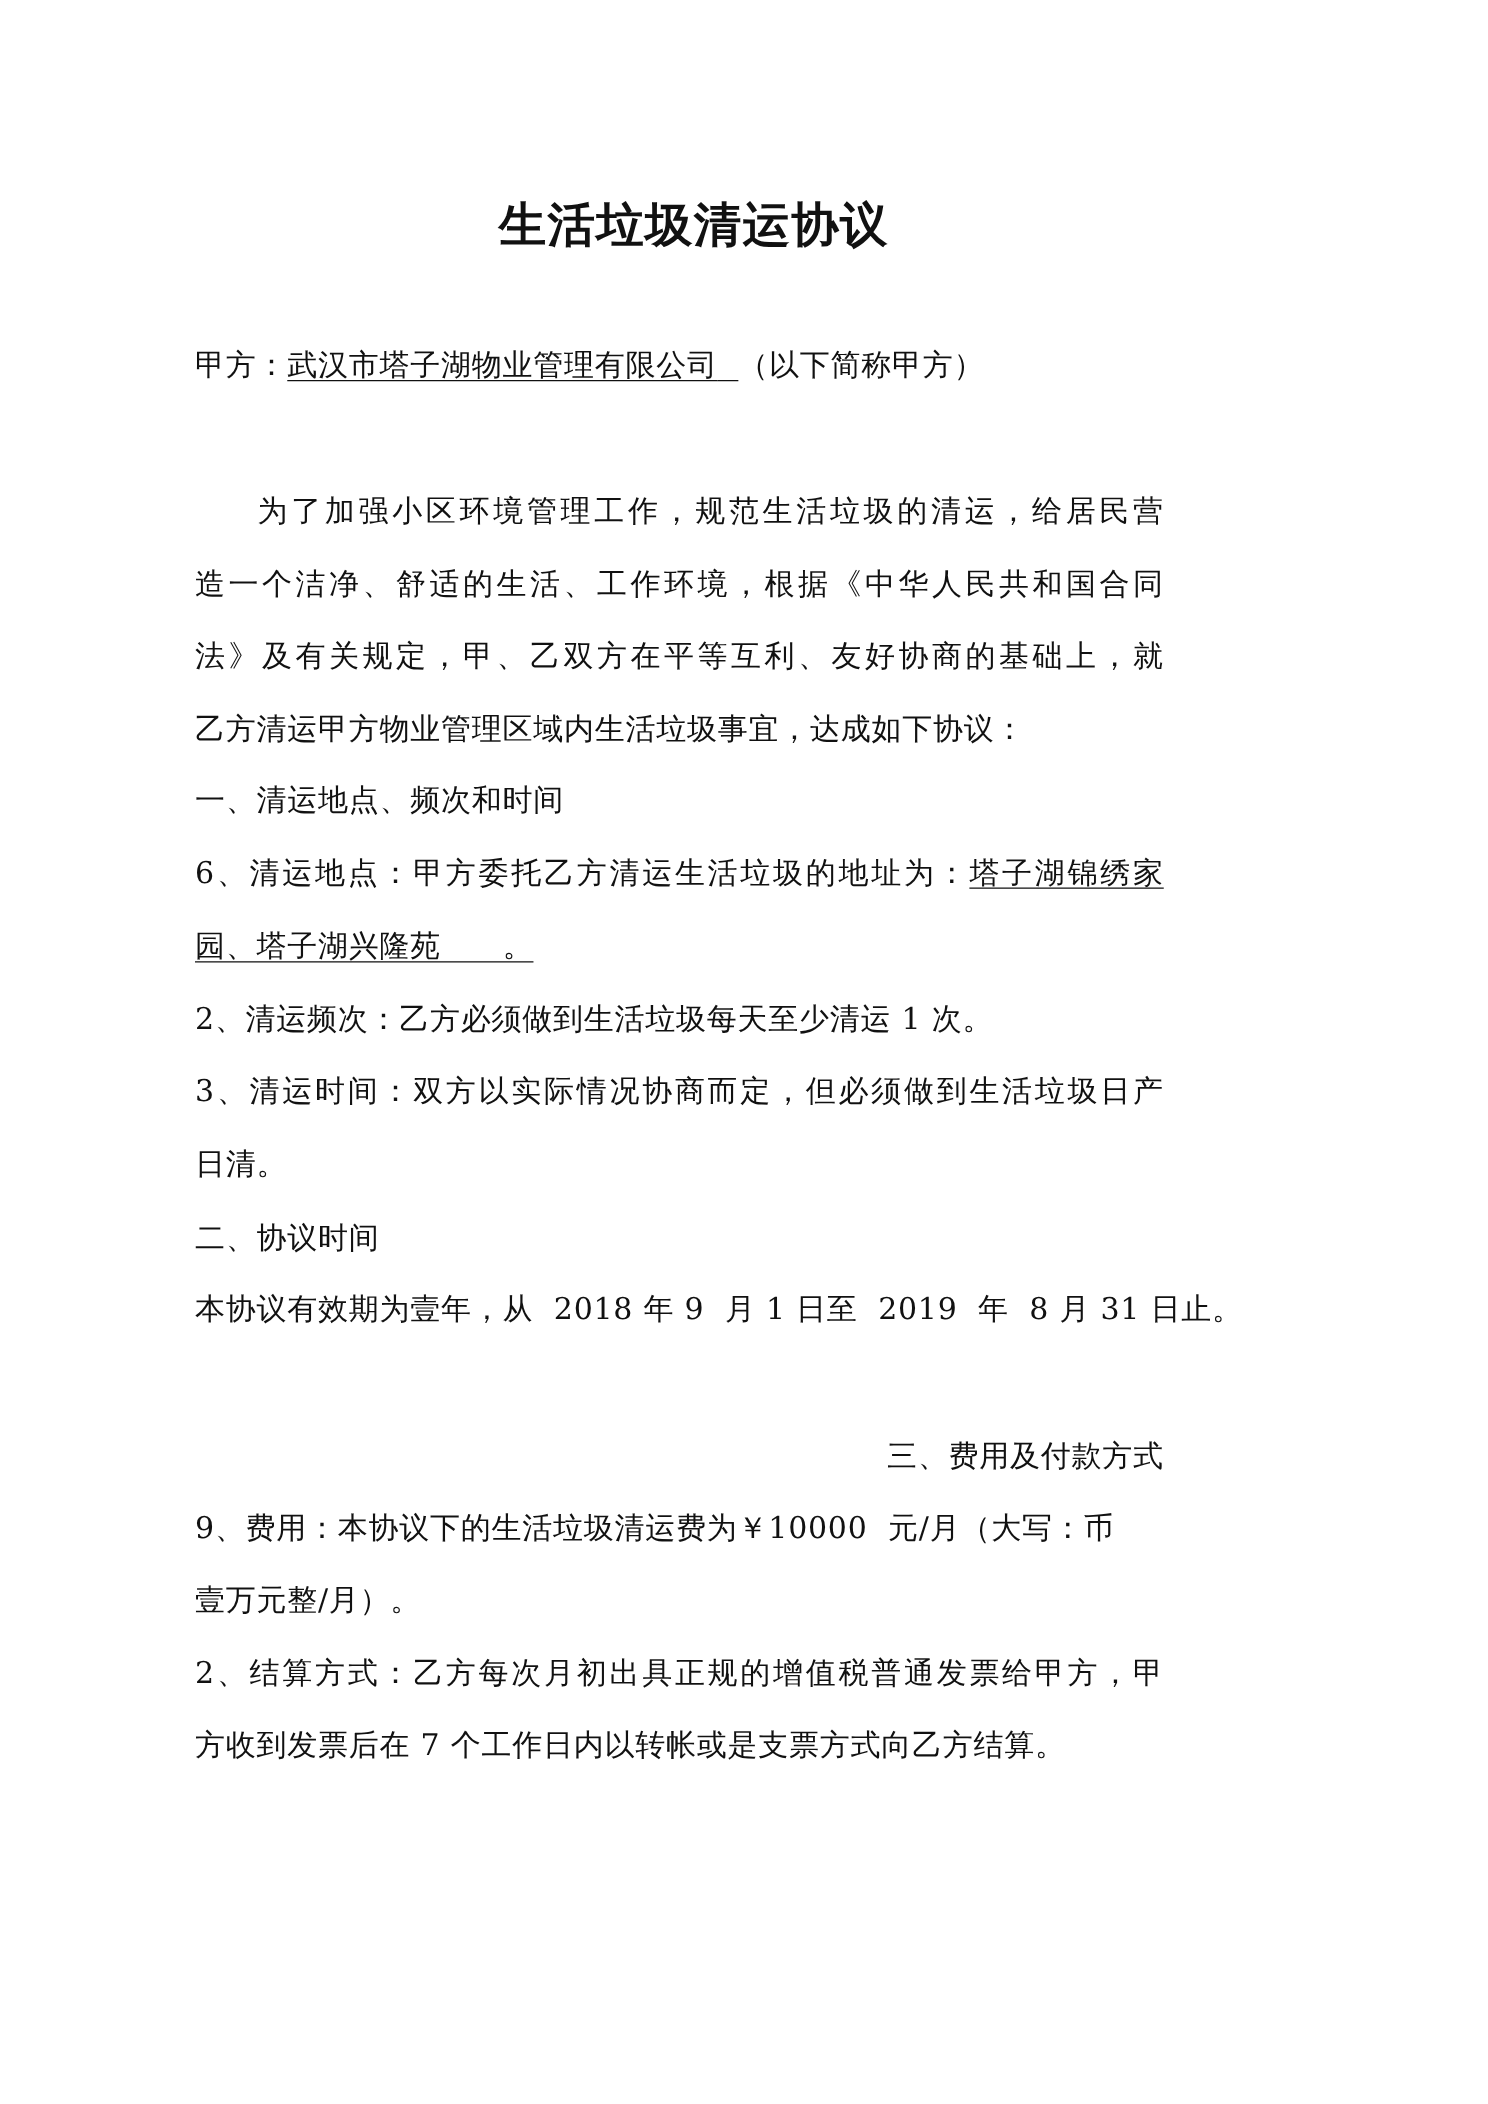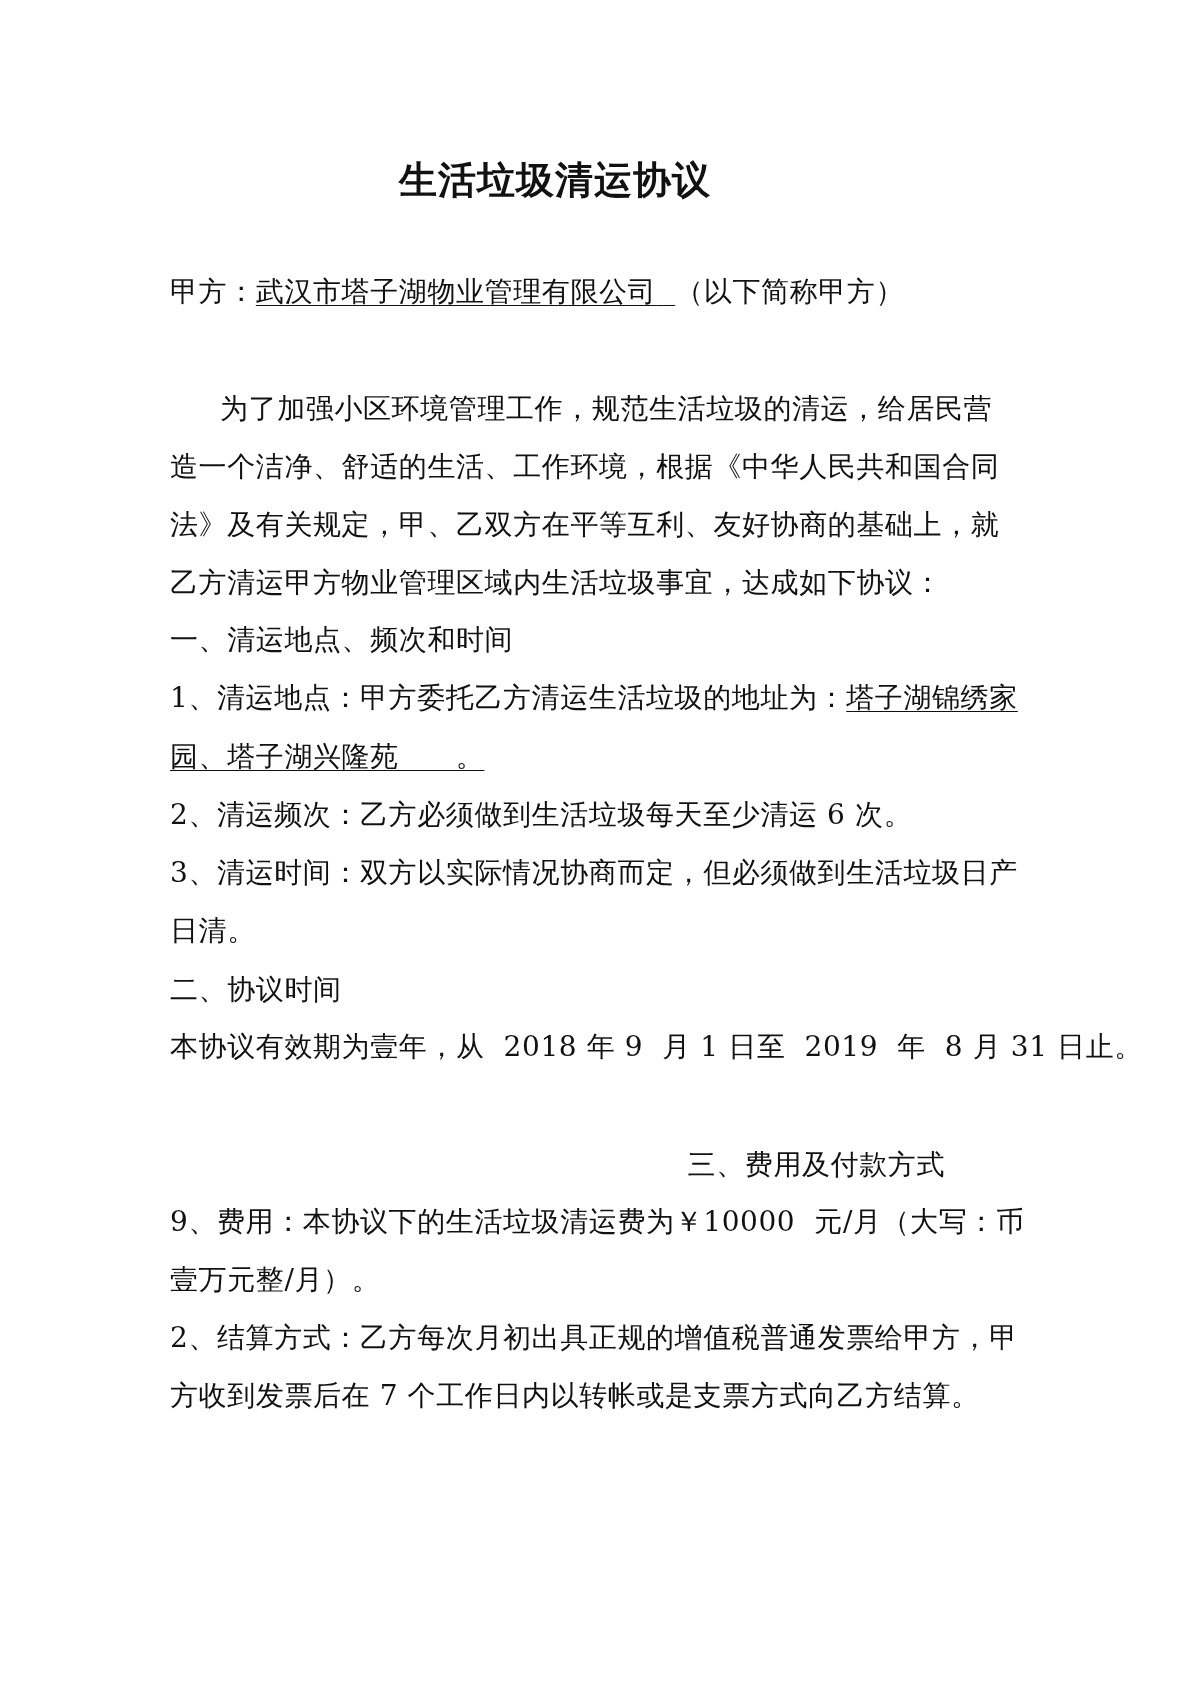--- a/index.html
+++ b/index.html
@@ -2,21 +2,21 @@
 <html><head>
 <meta charset="utf-8">
 <style>
   html, body { margin: 0; padding: 0; background: #ffffff; }
   body { width: 1190px; height: 1683px; position: relative; overflow: hidden;
          font-family: "DejaVu Serif", "Liberation Serif", serif; color: #111; }
   .page { position: absolute; left: 0; top: 0; width: 1190px; height: 1683px; background: #fff; }
   .title { position: absolute; left: 0; width: 1110px; top: 150px; text-align: center;
            font-size: 38px; font-weight: bold; letter-spacing: 1px; line-height: 60px;
            font-family: "DejaVu Sans", sans-serif; }
-  .line { position: absolute; left: 170px; width: 775px; font-size: 28px; line-height: 40px;
+  .line { position: absolute; left: 156px; width: 775px; font-size: 24px; line-height: 40px;
           white-space: nowrap; letter-spacing: 0.6px; }
   .u { text-decoration: underline; text-underline-offset: 4px; text-decoration-thickness: 1px; }
   .indent { padding-left: 50px; }
   .justify { text-align: justify; text-align-last: justify; }
 </style>
 </head>
 <body>
 
 <div class="page">
 
@@ -28,25 +28,25 @@
 
 
   <div class="line justify indent" style="top:389px; width:725px;">为了加强小区环境管理工作，规范生活垃圾的清运，给居民营</div>
   <div class="line justify" style="top:447px;">造一个洁净、舒适的生活、工作环境，根据《中华人民共和国合同</div>
   <div class="line justify" style="top:505px;">法》及有关规定，甲、乙双方在平等互利、友好协商的基础上，就</div>
   <div class="line" style="top:563px;">乙方清运甲方物业管理区域内生活垃圾事宜，达成如下协议：</div>
 
   <div class="line" style="top:620px;">一、清运地点、频次和时间</div>
 
   <div class="line justify" style="top:678px;">
-    <span>1、清运地点：甲方委托乙方清运生活垃圾的地址为：</span><span class="u">塔子湖锦绣家</span>
+    <span>6、清运地点：甲方委托乙方清运生活垃圾的地址为：</span><span class="u">塔子湖锦绣家</span>
   </div>
   <div class="line" style="top:737px; white-space:pre;"><span class="u" style="white-space:pre">园、塔子湖兴隆苑      。</span></div>
 
-  <div class="line" style="top:795px;">2、清运频次：乙方必须做到生活垃圾每天至少清运 6 次。</div>
+  <div class="line" style="top:795px;">2、清运频次：乙方必须做到生活垃圾每天至少清运 1 次。</div>
   <div class="line justify" style="top:853px;">3、清运时间：双方以实际情况协商而定，但必须做到生活垃圾日产</div>
   <div class="line" style="top:911px;">日清。</div>
 
   <div class="line" style="top:970px;">二、协议时间</div>
   <div class="line" style="top:1027px; white-space:pre; width:790px;text-align:center;">本协议有效期为壹年，从  2018 年 9  月 1 日至  2019  年  8 月 31 日止。</div>
 
   <div class="line" style="top:1145px;text-align:right;">三、费用及付款方式</div>
   <div class="line" style="top:1202px; white-space:pre;">9、费用：本协议下的生活垃圾清运费为￥10000  元/月（大写：币</div>
   <div class="line" style="top:1260px;">壹万元整/月）。</div>
   <div class="line justify" style="top:1318px;">2、结算方式：乙方每次月初出具正规的增值税普通发票给甲方，甲</div>

